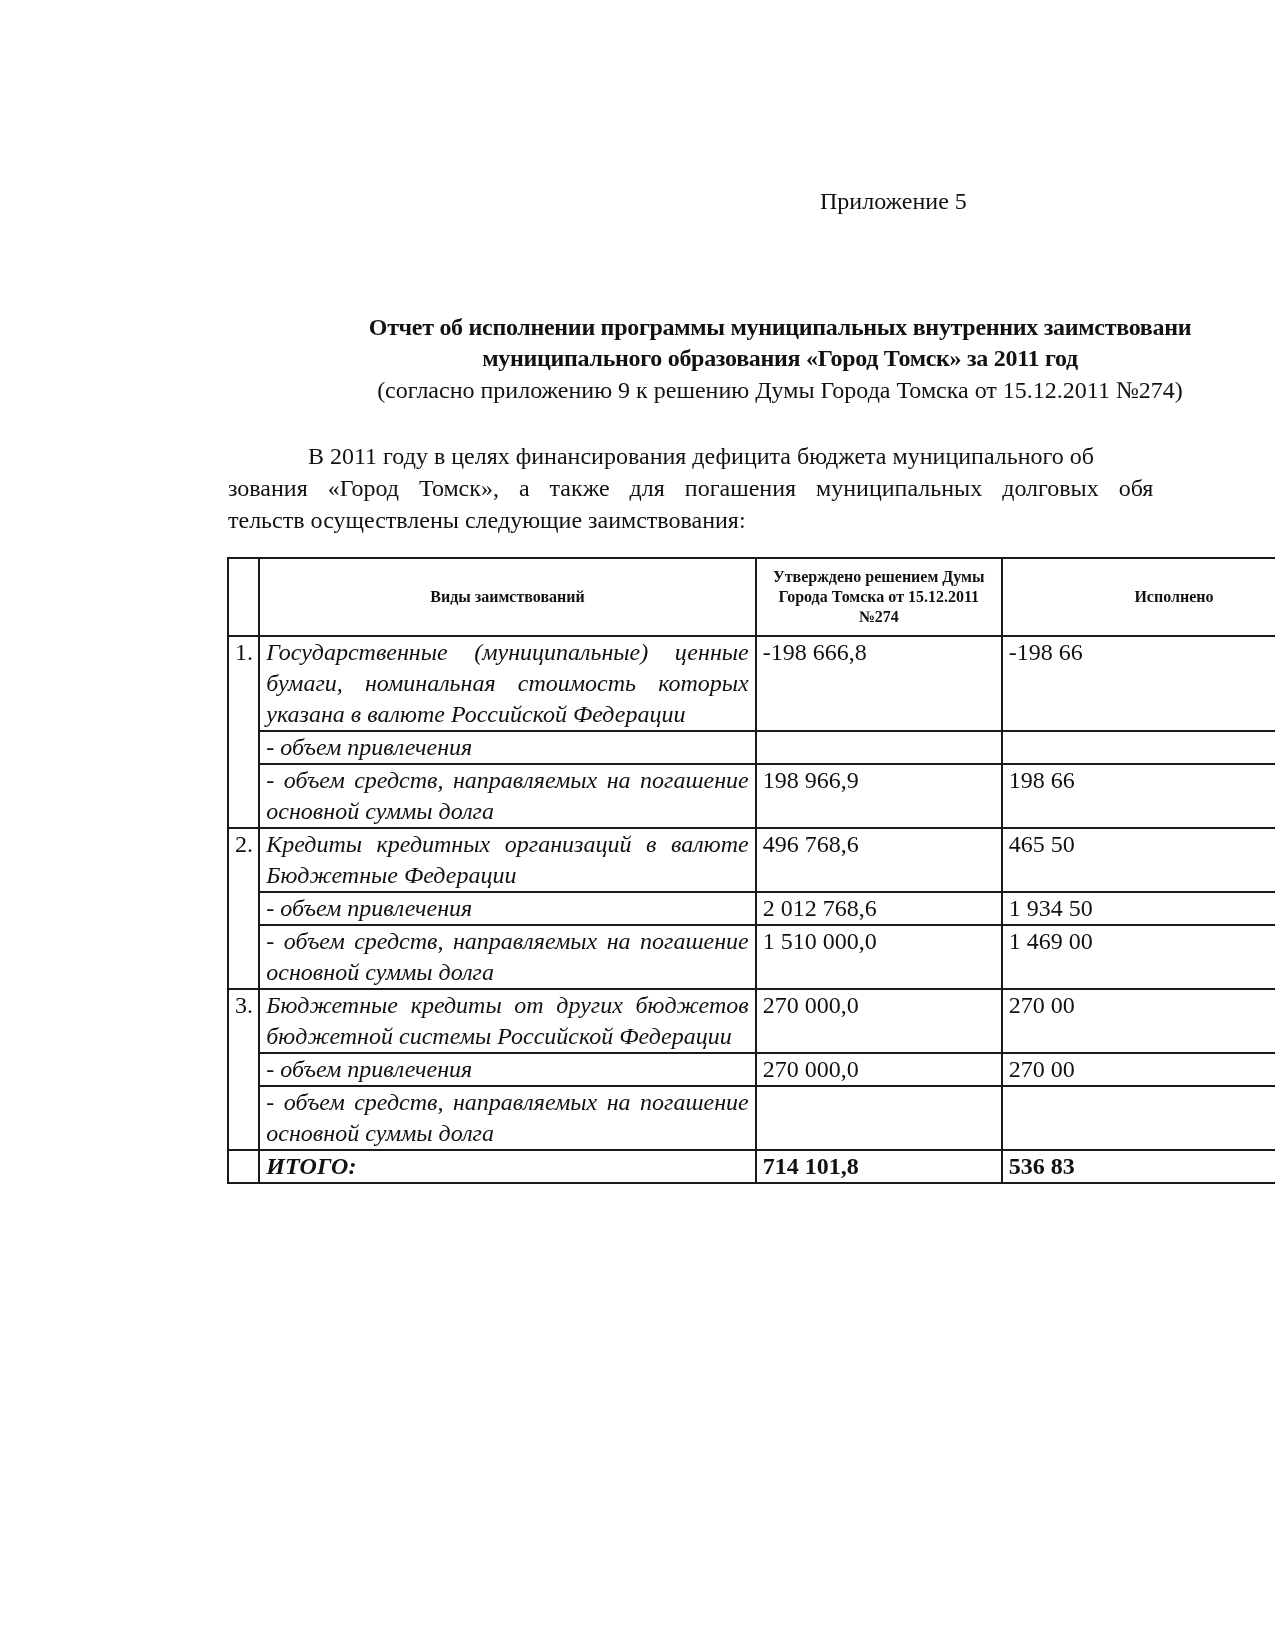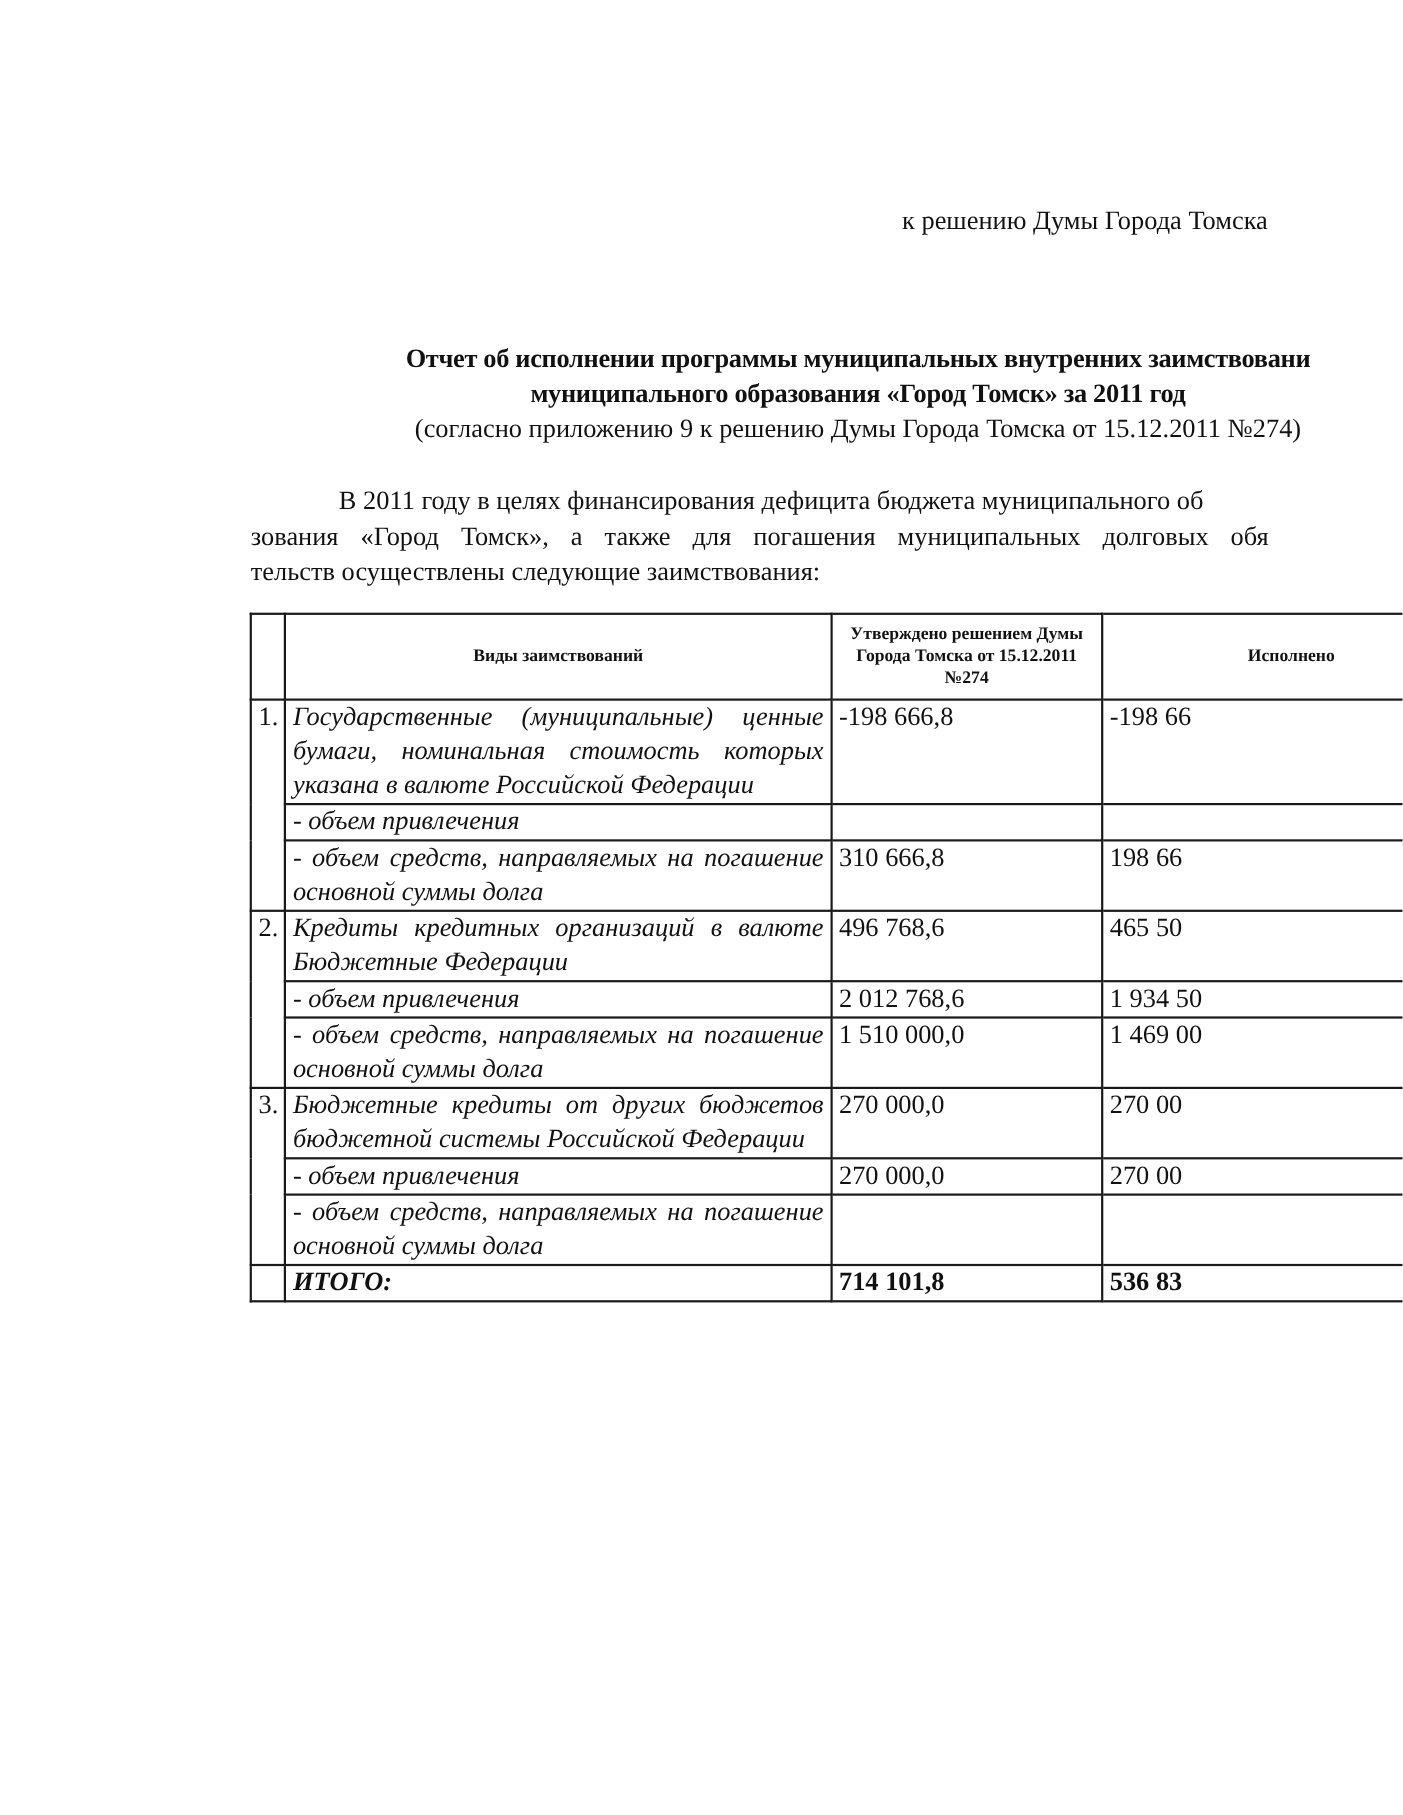--- a/index.html
+++ b/index.html
@@ -90,21 +90,21 @@
   td.num { text-align: center; padding: 0 4px; }
   td.desc { text-align: justify; padding-left: 10px; padding-right: 10px; font-style: italic; }
   td.val { text-align: left; }
   td.exec-val { text-align: left; padding-left: 96px; white-space: nowrap; }
   tr.total td { font-weight: bold; height: 31px; }
 </style>
 </head>
 <body>
 
 <div class="appendix">
-  <div>к решению Думы Города Томска</div>
+  <div>Приложение 5</div>
 </div>
 
 <div class="title-block">
   <div class="title-line">Отчет об исполнении программы муниципальных внутренних заимствовани</div>
   <div class="title-line">муниципального образования «Город Томск» за 2011 год</div>
   <div class="title-sub">(согласно приложению 9 к решению Думы Города Томска от 15.12.2011 №274)</div>
 </div>
 
 <div class="intro">
   <div class="indent">В 2011 году в целях финансирования дефицита бюджета муниципального об</div>
@@ -134,21 +134,21 @@
         <td class="val">-198 666,8</td>
         <td class="exec-val">-198 66</td>
       </tr>
       <tr>
         <td class="desc">- объем привлечения</td>
         <td class="val"></td>
         <td class="exec-val"></td>
       </tr>
       <tr>
         <td class="desc">- объем средств, направляемых на погашение основной суммы долга</td>
-        <td class="val">310 666,8</td>
+        <td class="val">198 966,9</td>
         <td class="exec-val">198 66</td>
       </tr>
       <tr>
         <td class="num" rowspan="3">2.</td>
         <td class="desc">Кредиты кредитных организаций в валюте Бюджетные Федерации</td>
         <td class="val">496 768,6</td>
         <td class="exec-val">465 50</td>
       </tr>
       <tr>
         <td class="desc">- объем привлечения</td>

